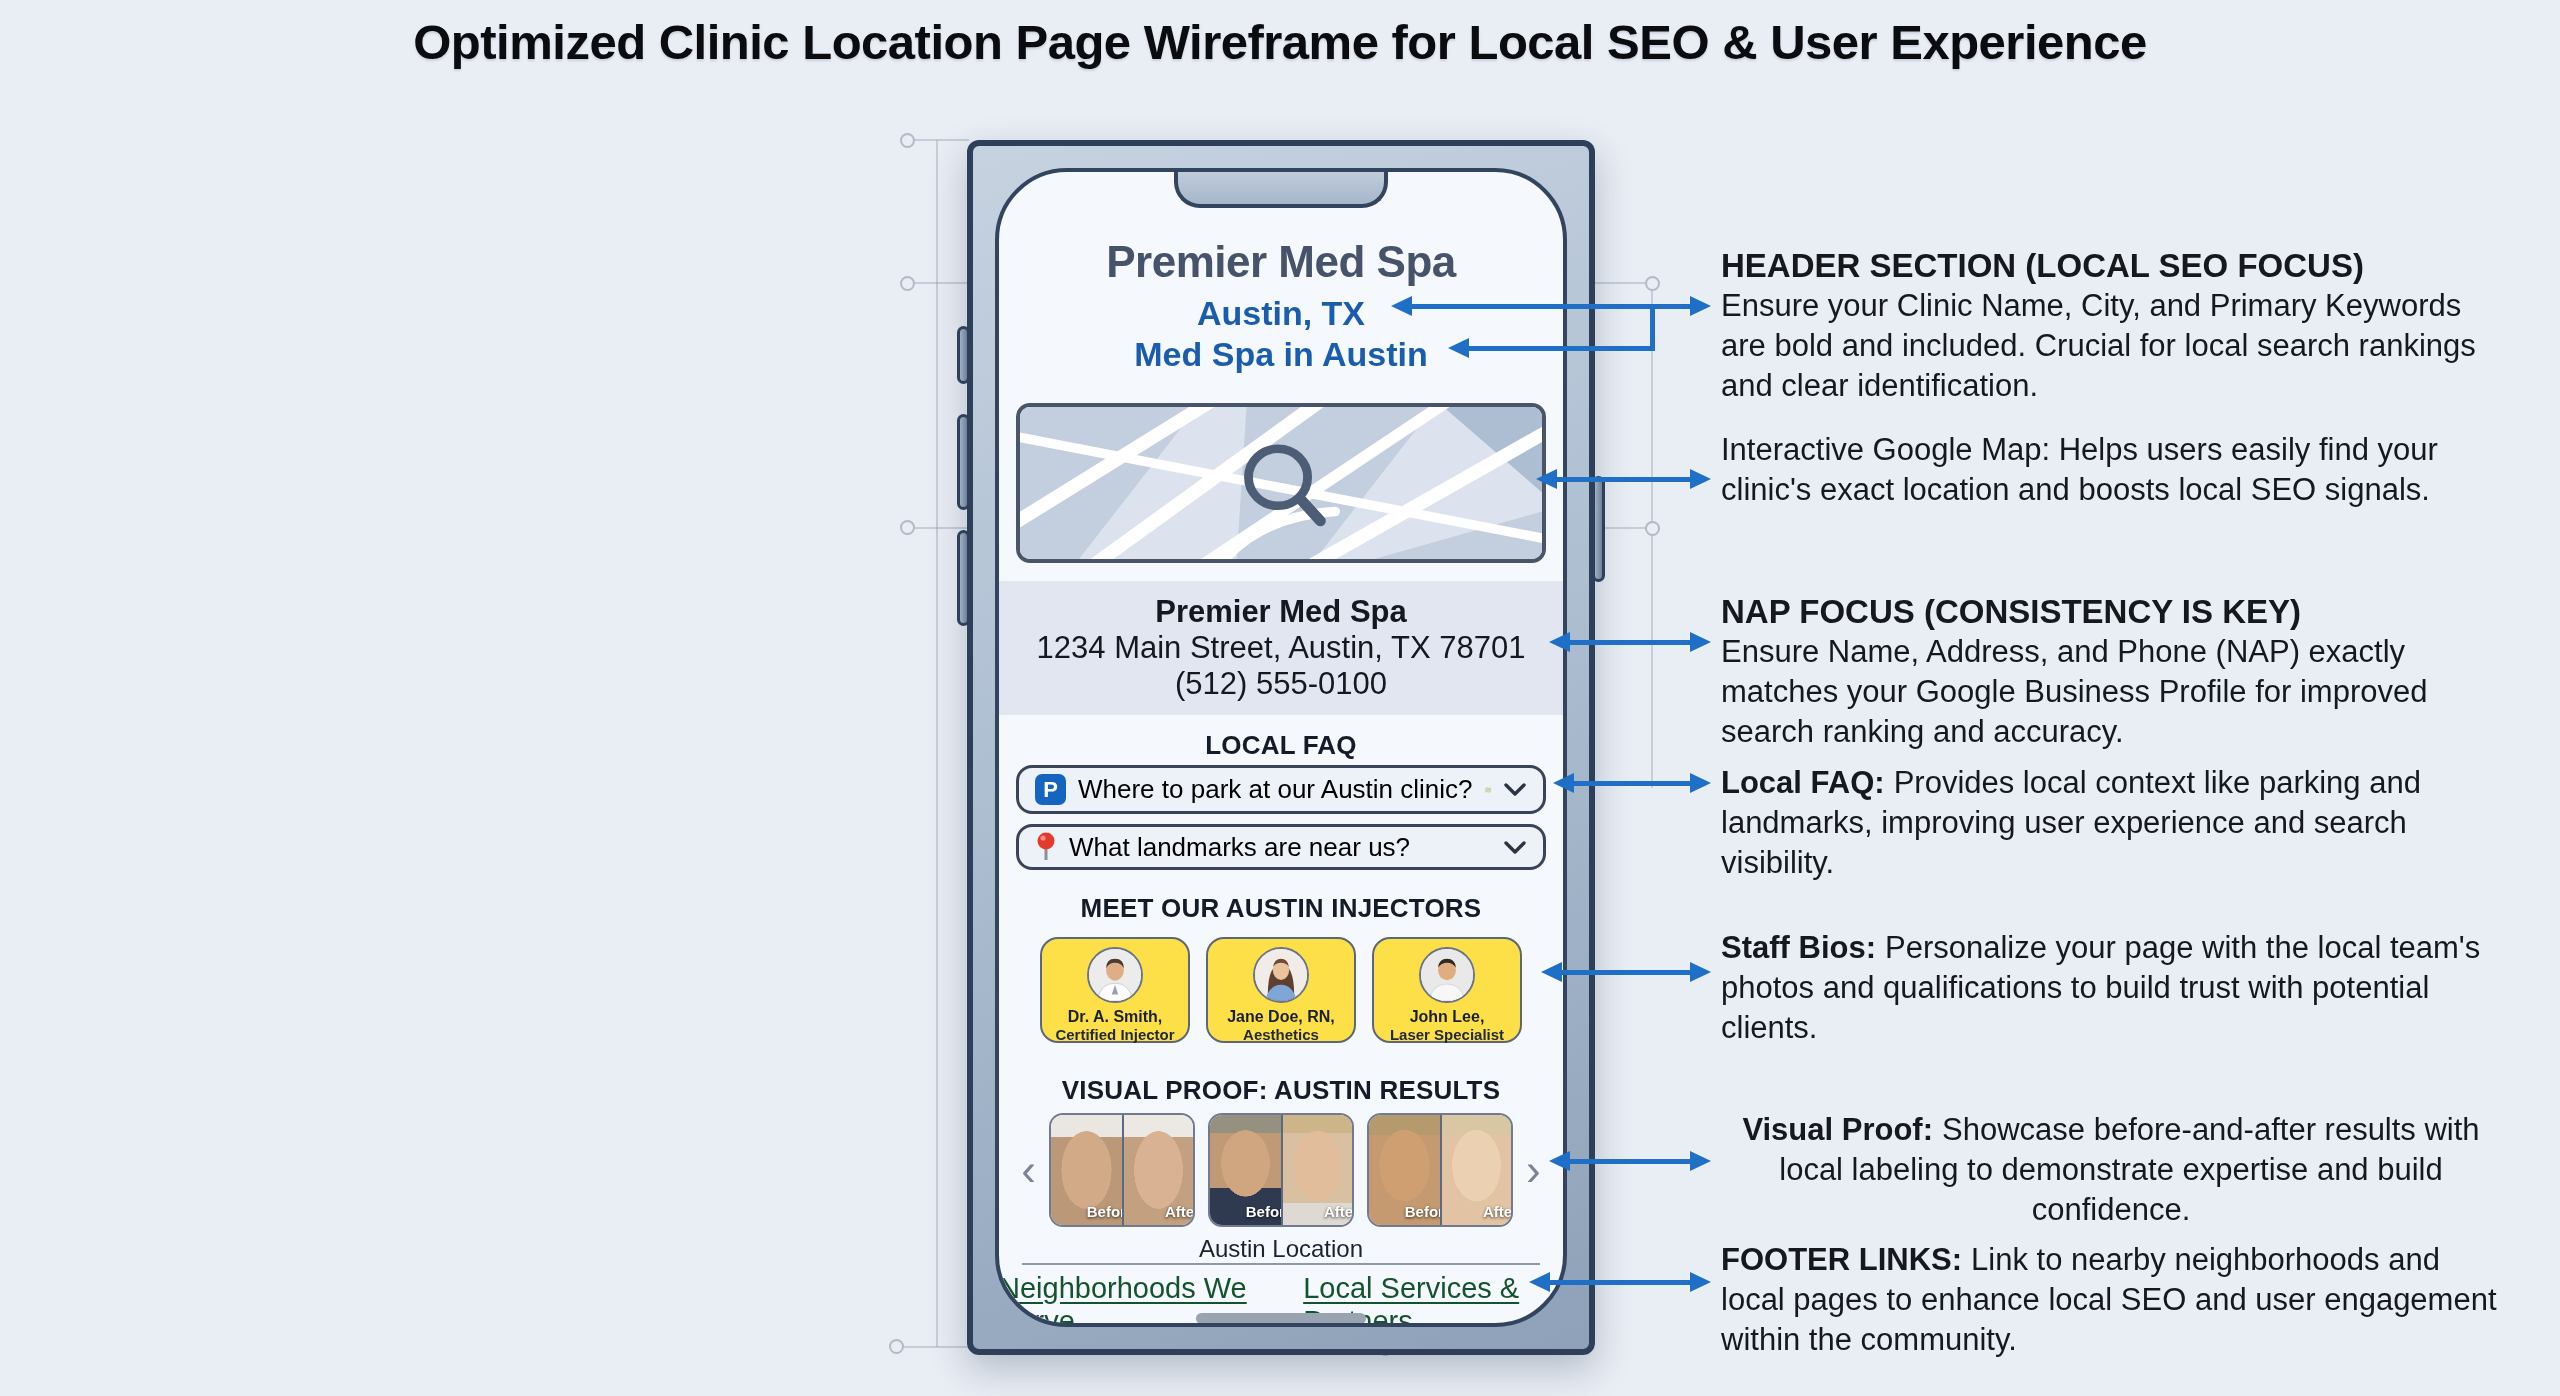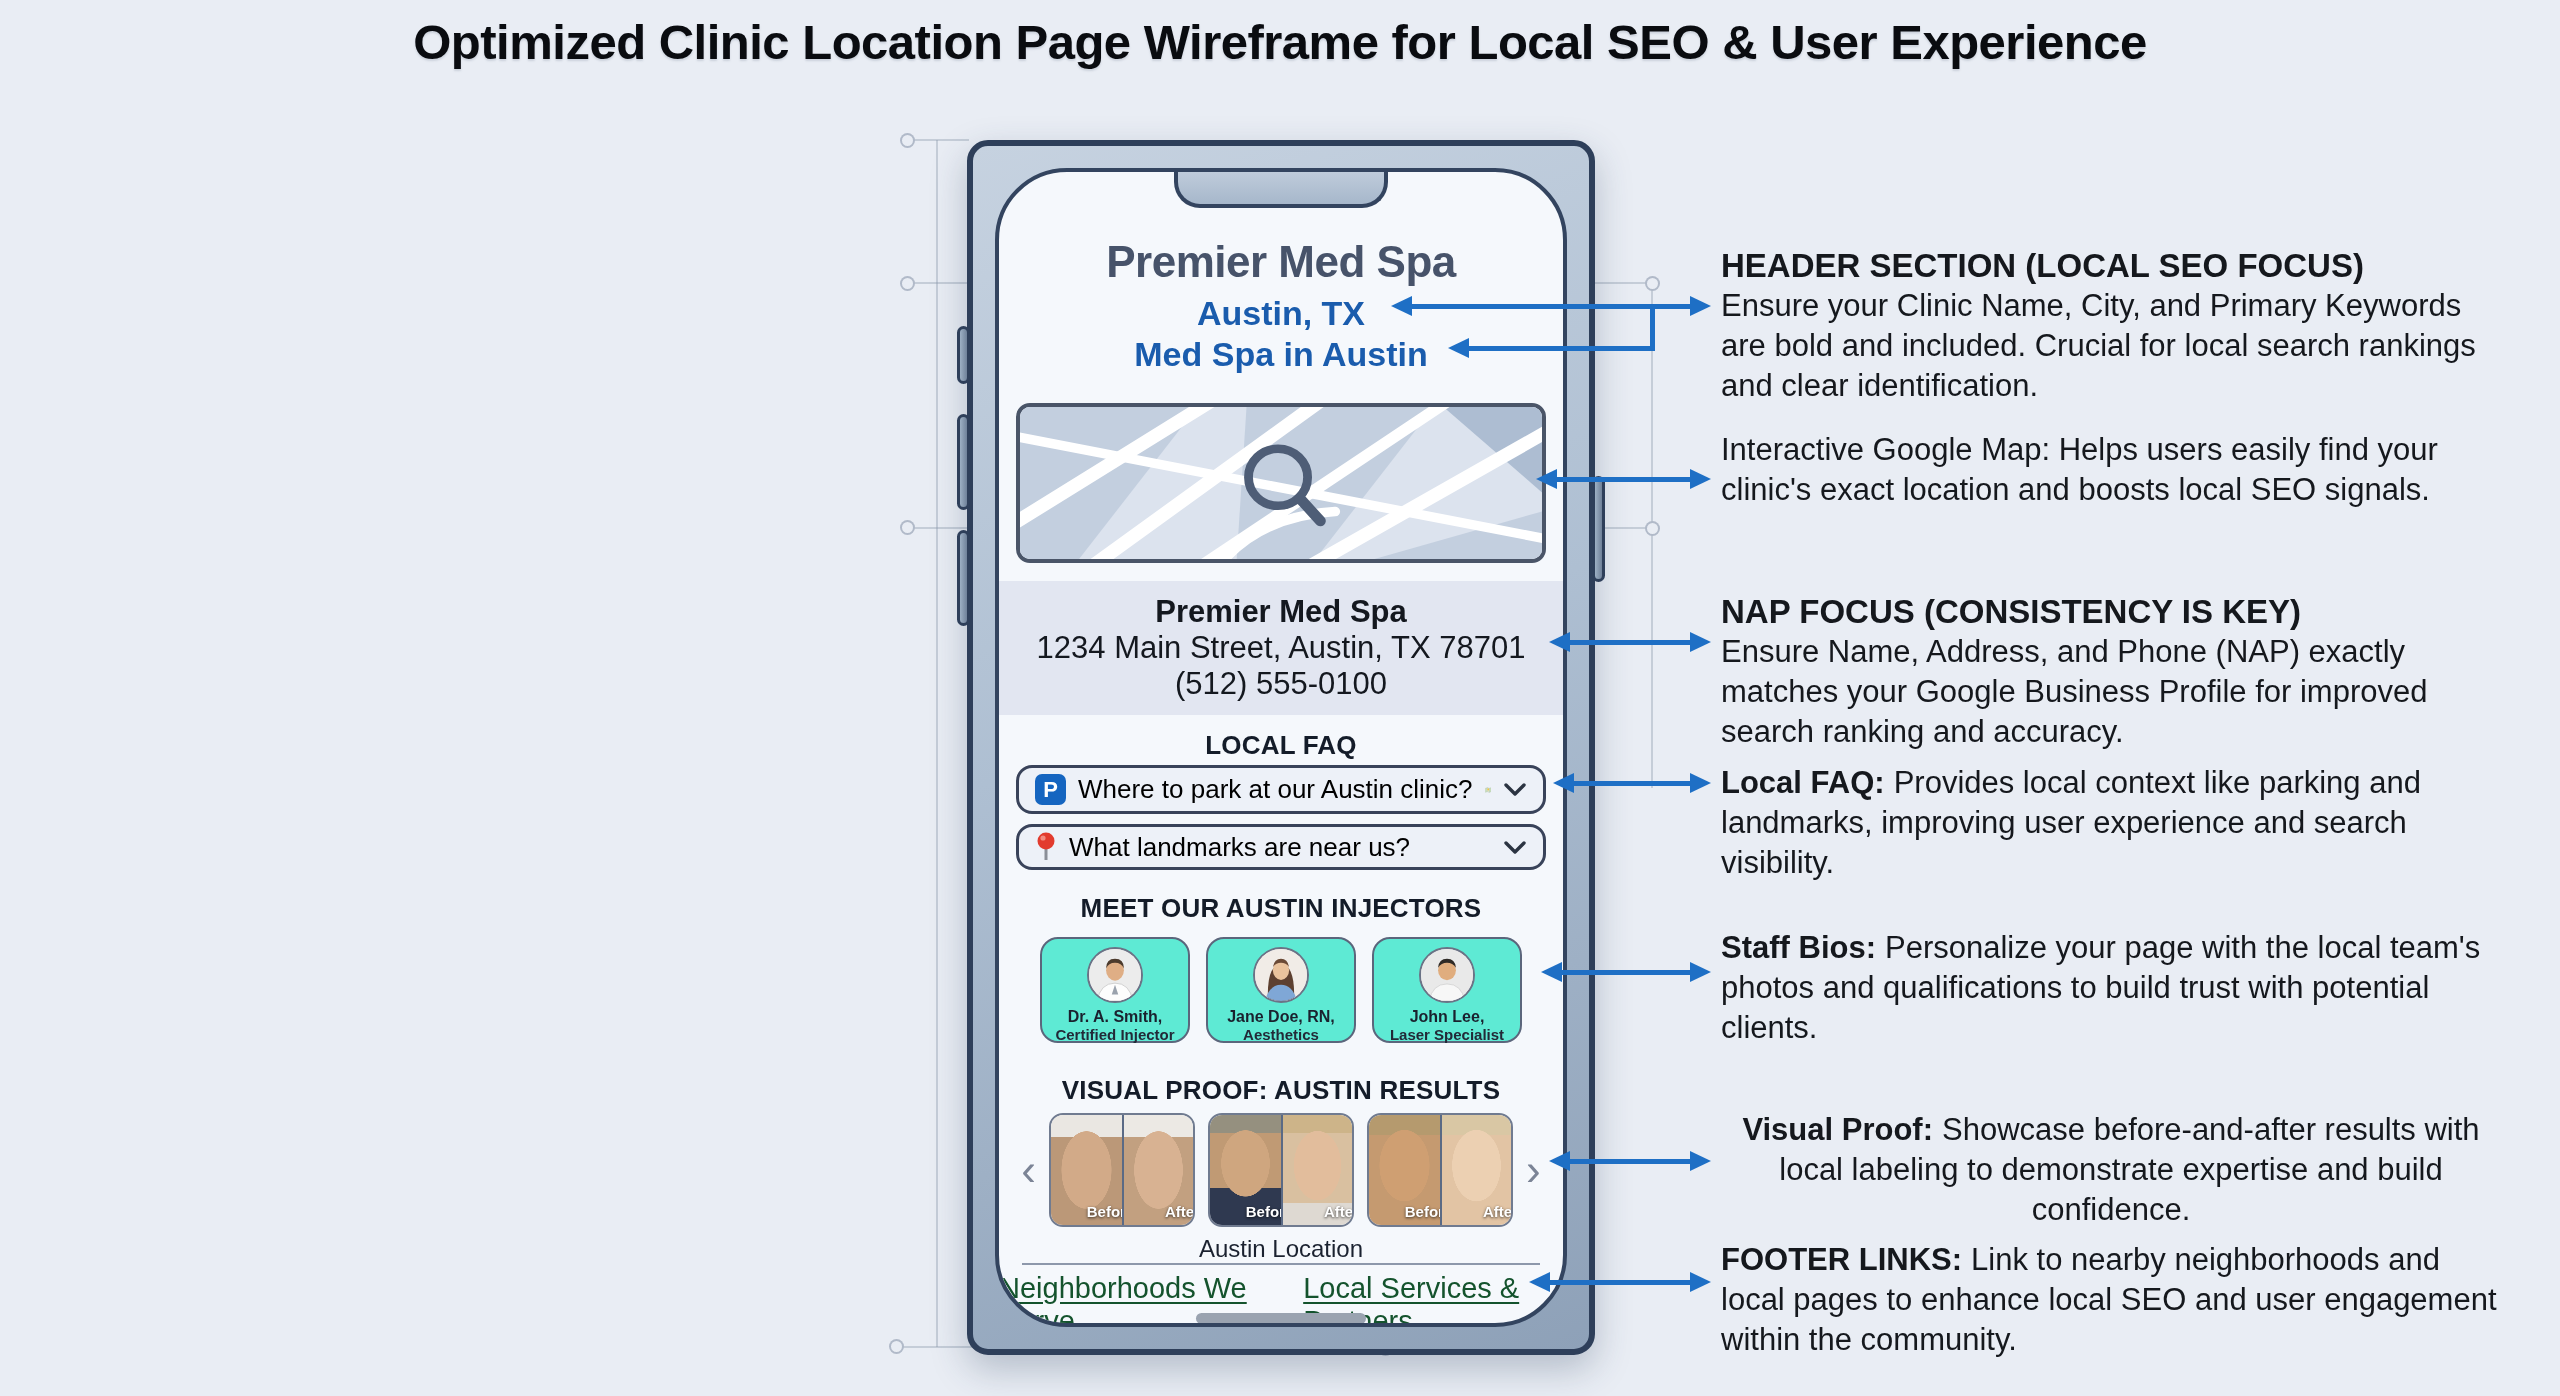--- a/index.html
+++ b/index.html
@@ -17,21 +17,21 @@
     font-size:49px;font-weight:700;letter-spacing:-0.5px;color:#0a0c10;
     text-shadow:0 2px 2px rgba(120,130,150,.25);}
 
   
   .guide{position:absolute;background:rgba(140,152,172,.38);z-index:0;}
   .gnode{position:absolute;width:15px;height:15px;border-radius:50%;
     border:2.5px solid rgba(140,152,172,.6);background:#e9edf4;z-index:0;}
 
   
   .phone{position:absolute;left:967px;top:140px;width:628px;height:1215px;
-    border-radius:21px;background:linear-gradient(160deg,#c6d2e0 0%,#aebfd2 45%,#8ea1b8 100%);
+    border-radius:12px;background:linear-gradient(160deg,#c6d2e0 0%,#aebfd2 45%,#8ea1b8 100%);
     border:6px solid var(--frame);box-shadow:0 14px 36px rgba(40,60,90,.28);z-index:2;}
   .side-btn{position:absolute;width:13px;border-radius:7px;
     background:linear-gradient(90deg,#9db0c4,#6f8199);border:3px solid var(--frame);}
   .screen{position:absolute;left:22px;top:22px;right:22px;bottom:22px;border-radius:72px;
     background:#f5f8fc;border:4px solid #33445f;overflow:hidden;}
   .notch{position:absolute;top:-4px;left:50%;transform:translateX(-50%);
     width:214px;height:40px;background:linear-gradient(#c2cedd,#a6b7cb);
     border:4px solid #33445f;border-top:none;border-radius:0 0 26px 26px;z-index:5;}
 
   
@@ -60,21 +60,21 @@
   .pill1{top:593px;height:49px;}
   .pill2{top:652px;height:46px;justify-content:center;}
   .faq-q{font-size:26px;font-weight:500;color:#000000;white-space:nowrap;}
   .p-icon{width:31px;height:31px;border-radius:7px;background:#1565c0;color:#fff;
     font-size:22px;font-weight:700;display:flex;align-items:center;justify-content:center;flex:0 0 auto;}
   .chev{margin-left:auto;flex:0 0 auto;display:flex;}
 
   .staff-head{top:721px;}
   .staff-row{position:absolute;top:765px;width:100%;display:flex;justify-content:center;gap:16px;}
   .staff-card{width:150px;height:106px;border-radius:18px;border:2.5px solid #5b667c;
-    background:#5eead4;text-align:center;padding-top:8px;}
+    background:#fde047;text-align:center;padding-top:8px;}
   .avatar{width:56px;height:56px;border-radius:50%;border:2px solid #6b7386;overflow:hidden;
     margin:0 auto;background:#ececec;}
   .staff-name{font-size:16px;line-height:18px;font-weight:700;color:#1a212e;margin-top:5px;}
   .staff-title{font-size:15px;line-height:17px;font-weight:600;color:#222a38;}
 
   .visual-head{top:903px;}
   .ba-row{position:absolute;top:941px;width:100%;display:flex;justify-content:center;
     align-items:center;gap:13px;}
   .car-arrow{font-size:44px;line-height:44px;color:#7b8496;font-weight:400;}
   .ba-card{width:146px;height:114px;border-radius:14px;border:2px solid #707b90;

